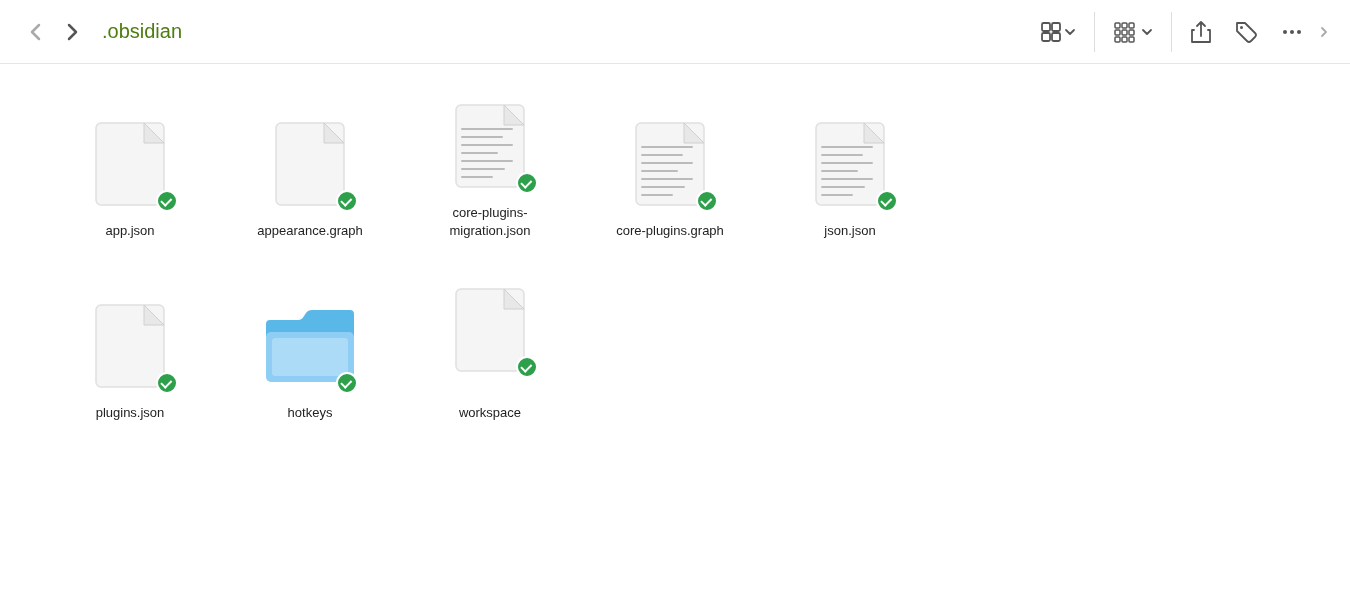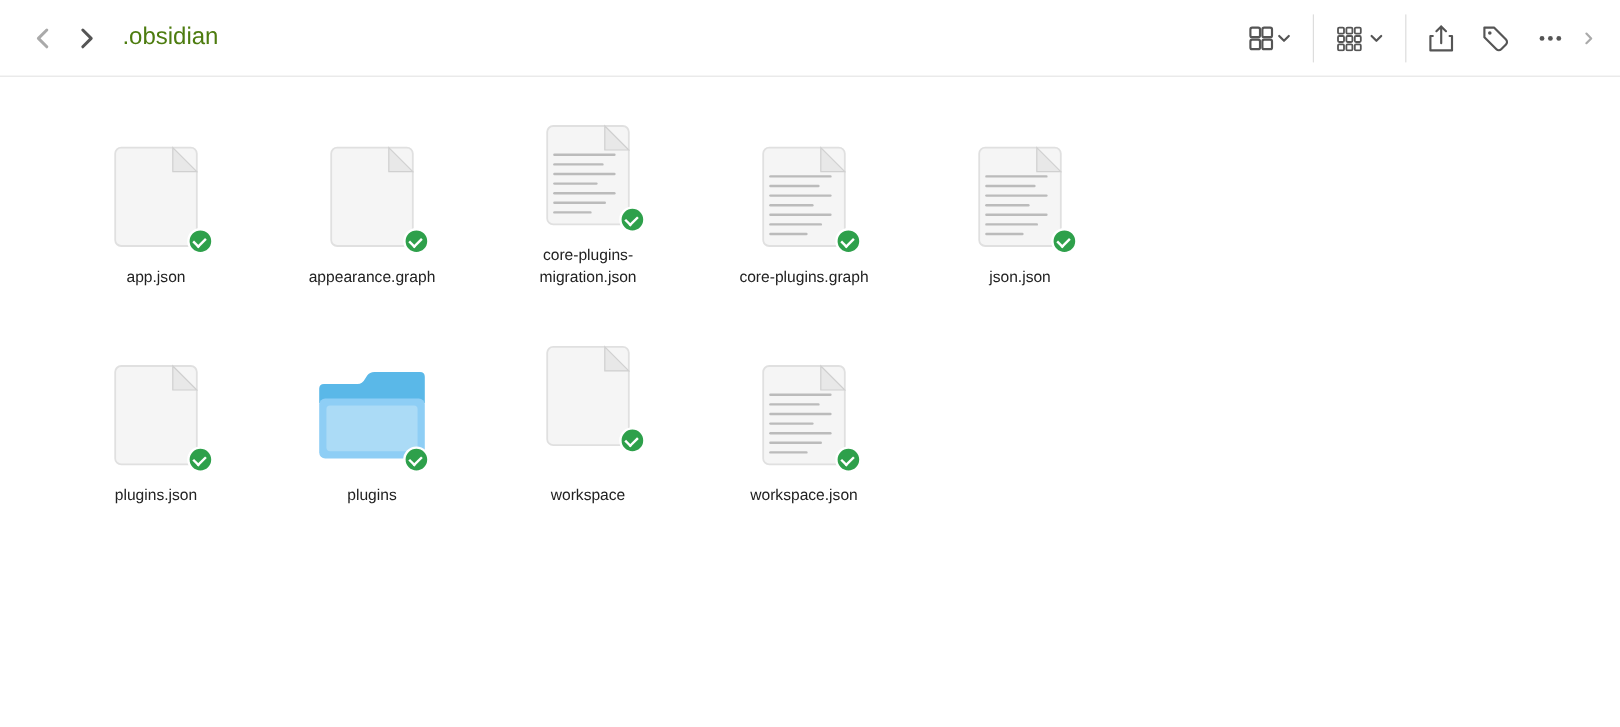--- a/index.html
+++ b/index.html
@@ -312,45 +312,27 @@
       </div>
       <div class="file-item">
         <div class="item-icon-wrapper">
           <svg width="96" height="80" viewBox="0 0 96 80">
             <path d="M4 30 L4 18 Q4 14 8 14 L36 14 Q40 14 42 10 L44 7 Q46 4 50 4 L88 4 Q92 4 92 8 L92 30 Z" fill="#5ab8e8"></path>
             <rect x="4" y="26" width="88" height="50" rx="5" fill="#8ecef5"></rect>
             <rect x="10" y="32" width="76" height="38" rx="3" fill="#c8e8f8" opacity="0.5"></rect>
           </svg>
           <div class="badge"></div>
         </div>
-        <span class="file-label" style="white-space: pre-line;">plugins</span>
+        <span class="file-label" style="white-space: pre-line;">hotkeys</span>
       </div>
       <div class="file-item">
         <div class="item-icon-wrapper">
           <svg width="76" height="90" viewBox="0 0 76 90">
             <rect x="4" y="4" width="68" height="82" rx="5" fill="#f5f5f5" stroke="#e0e0e0" stroke-width="1.5"></rect>
             <path d="M52 4 L72 24 L52 24 Z" fill="#dcdcdc"></path>
             <path d="M52 4 L72 24 L52 24 Z" fill="#e8e8e8" stroke="#d0d0d0" stroke-width="1"></path>
           </svg>
           <div class="badge"></div>
         </div>
         <span class="file-label" style="white-space: pre-line; margin-top: 24px;">workspace</span>
-      </div>
-      <div class="file-item">
-        <div class="item-icon-wrapper">
-          <svg width="76" height="90" viewBox="0 0 76 90">
-            <rect x="4" y="4" width="68" height="82" rx="5" fill="#f5f5f5" stroke="#e0e0e0" stroke-width="1.5"></rect>
-            <path d="M52 4 L72 24 L52 24 Z" fill="#dcdcdc"></path>
-            <path d="M52 4 L72 24 L52 24 Z" fill="#e8e8e8" stroke="#d0d0d0" stroke-width="1"></path>
-            <line x1="10" y1="28" x2="60" y2="28" stroke="#bbb" stroke-width="2" stroke-linecap="round"></line>
-            <line x1="10" y1="36" x2="50" y2="36" stroke="#bbb" stroke-width="2" stroke-linecap="round"></line>
-            <line x1="10" y1="44" x2="60" y2="44" stroke="#bbb" stroke-width="2" stroke-linecap="round"></line>
-            <line x1="10" y1="52" x2="45" y2="52" stroke="#bbb" stroke-width="2" stroke-linecap="round"></line>
-            <line x1="10" y1="60" x2="60" y2="60" stroke="#bbb" stroke-width="2" stroke-linecap="round"></line>
-            <line x1="10" y1="68" x2="52" y2="68" stroke="#bbb" stroke-width="2" stroke-linecap="round"></line>
-            <line x1="10" y1="76" x2="40" y2="76" stroke="#bbb" stroke-width="2" stroke-linecap="round"></line>
-          </svg>
-          <div class="badge"></div>
-        </div>
-        <span class="file-label" style="white-space: pre-line;">workspace.json</span>
       </div>
     </div>
 </div>
 
 </body></html>

